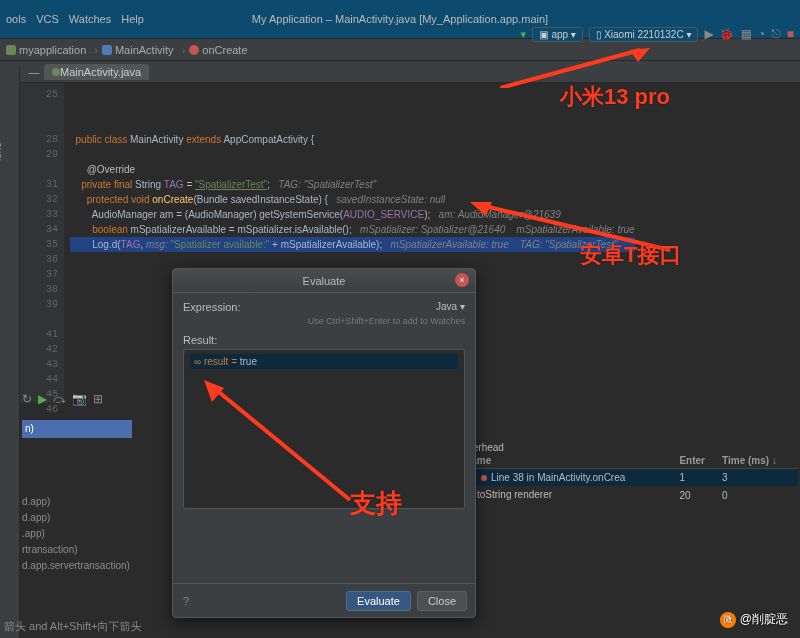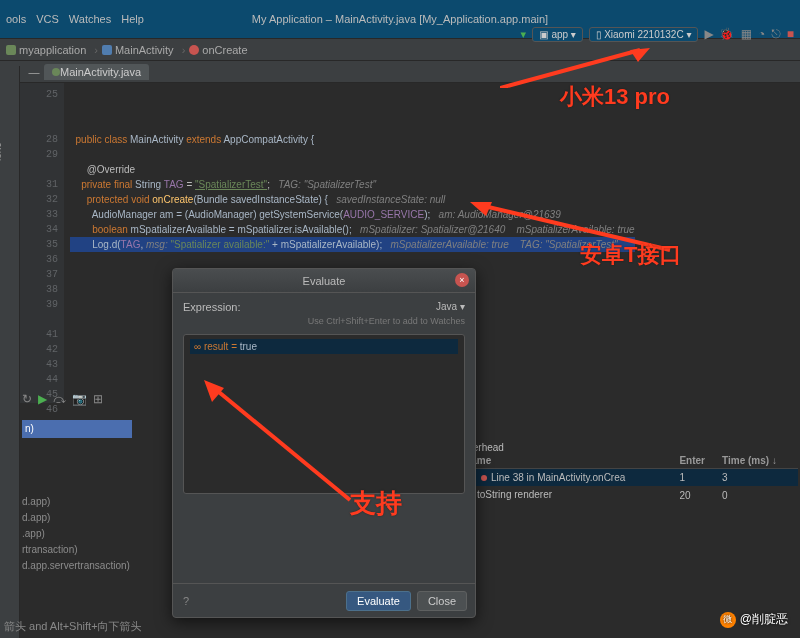--- a/index.html
+++ b/index.html
@@ -208,20 +208,21 @@
 
 <div class="eval-dialog">
   <div class="eval-title">
     <span>Evaluate</span>
     <span class="closex">×</span>
   </div>
   <div class="eval-body">
     <div class="lbl"><span>Expression:</span>
       <span class="lang"><span>Java</span> ▾</span></div>
     <div class="hint">Use Ctrl+Shift+Enter to add to Watches</div>
+    <div class="lbl">Result:</div>
     <div class="result-box">
       <div class="result-row"><span>∞ result = </span><span class="val">true</span></div>
     </div>
   </div>
   <div class="eval-footer">
     <span class="q">?</span>
     <div class="btn primary">Evaluate</div>
     <div class="btn">Close</div>
   </div>
 </div>

